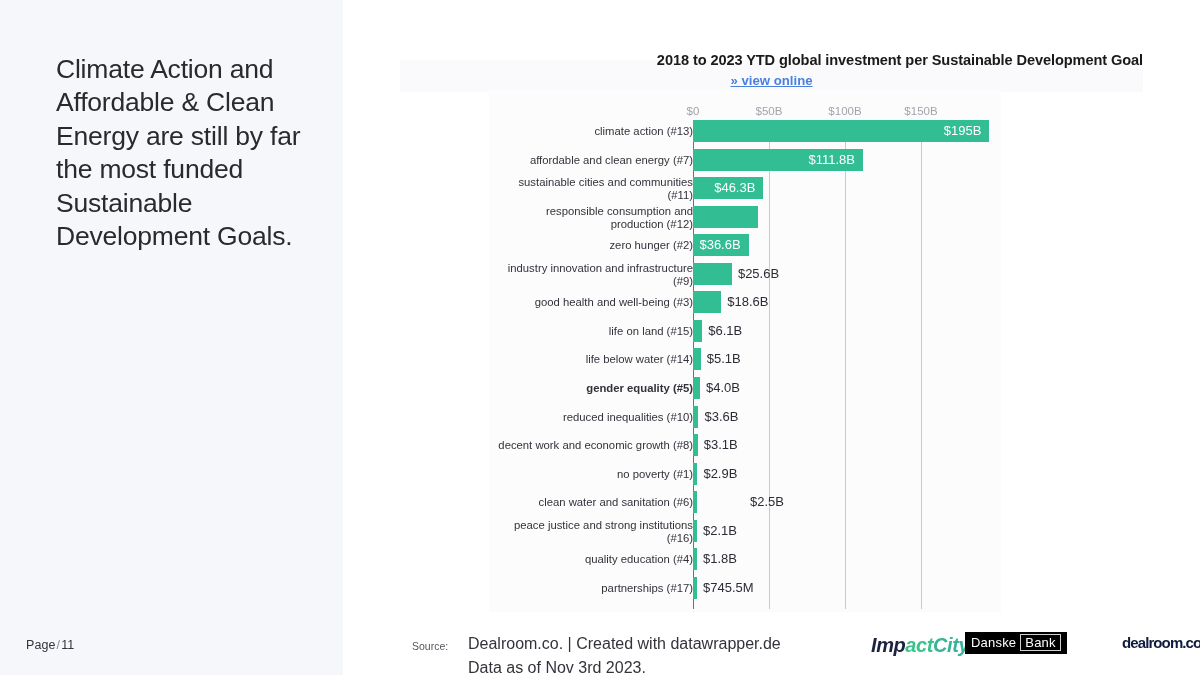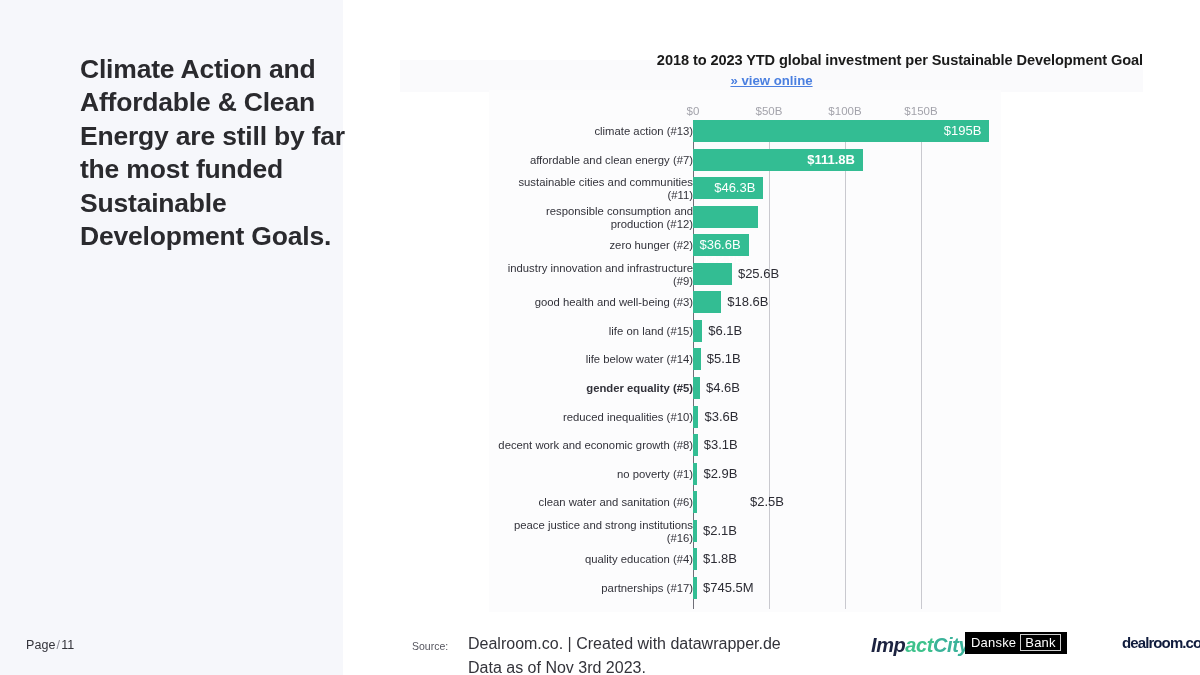--- a/index.html
+++ b/index.html
@@ -11,22 +11,22 @@
   }
   #slide { position: relative; width: 1200px; height: 675px; background: #fff; }
 
   
   #left-panel {
     position: absolute; left: 0; top: 0; width: 343px; height: 675px;
     background: #f6f7fb;
   }
   #headline {
     position: absolute; left: 56px; top: 53px; width: 268px;
-    font-size: 26.5px; font-weight: bold; line-height: 1.26;
-    color: #2a2a2e; letter-spacing: -0.2px; margin-left: 24px;
+    font-size: 26.5px; font-weight: normal; line-height: 1.26;
+    color: #2a2a2e; letter-spacing: -0.2px;
   }
   #page-label {
     position: absolute; left: 26px; top: 638px;
     font-size: 12.5px; color: #33333a; letter-spacing: .1px;
   }
   #page-label .slash { color: #8a8a96; padding: 0 1px; }
 
   
   #chart-tint {
     position: absolute; left: 400px; top: 60px; width: 743px; height: 32px;
@@ -146,21 +146,21 @@
           <div>climate action (#13)</div>
         </div>
         <div class="bar" style="width: 296.4px; background: rgb(51, 189, 147);"></div>
         <div class="val inside" style="left: 492.4px; transform: translateX(-100%);">$195B</div>
       </div>
       <div class="row" style="top: 48.55px;">
         <div class="cat" style="top: 5px;">
           <div>affordable and clean energy (#7)</div>
         </div>
         <div class="bar" style="width: 169.936px; background: rgb(51, 189, 147);"></div>
-        <div class="val inside" style="left: 365.936px; transform: translateX(-100%); font-weight: bold;">$111.8B</div>
+        <div class="val inside" style="left: 365.936px; transform: translateX(-100%);">$111.8B</div>
       </div>
       <div class="row" style="top: 77.1px;">
         <div class="cat two-line" style="top: -1px;">
           <div>sustainable cities and communities</div>
           <div>(#11)</div>
         </div>
         <div class="bar" style="width: 70.376px; background: rgb(51, 189, 147);"></div>
         <div class="val inside" style="left: 266.376px; transform: translateX(-100%);">$46.3B</div>
       </div>
       <div class="row" style="top: 105.65px;">
@@ -205,21 +205,21 @@
           <div>life below water (#14)</div>
         </div>
         <div class="bar" style="width: 7.752px; background: rgb(51, 189, 147);"></div>
         <div class="val" style="left: 217.752px;">$5.1B</div>
       </div>
       <div class="row" style="top: 276.95px;">
         <div class="cat" style="top: 5px; font-weight: bold;">
           <div>gender equality (#5)</div>
         </div>
         <div class="bar" style="width: 6.992px; background: rgb(51, 189, 147);"></div>
-        <div class="val" style="left: 216.992px;">$4.6B</div>
+        <div class="val" style="left: 216.992px;">$4.0B</div>
       </div>
       <div class="row" style="top: 305.5px;">
         <div class="cat" style="top: 5px;">
           <div>reduced inequalities (#10)</div>
         </div>
         <div class="bar" style="width: 5.472px; background: rgb(51, 189, 147);"></div>
         <div class="val" style="left: 215.472px;">$3.6B</div>
       </div>
       <div class="row" style="top: 334.05px;">
         <div class="cat" style="top: 5px;">

